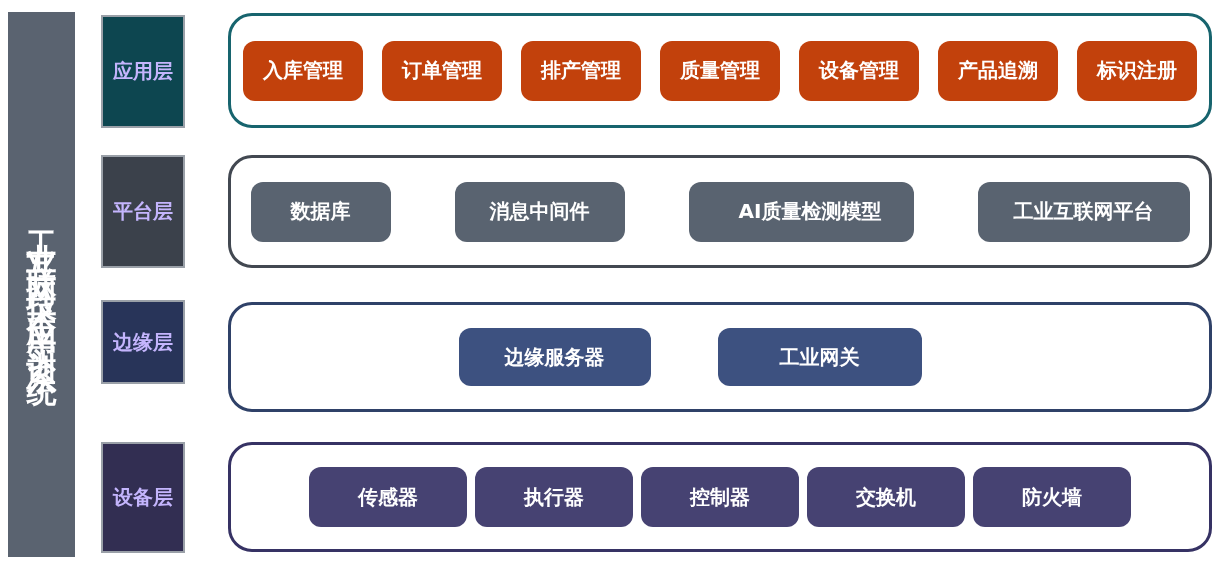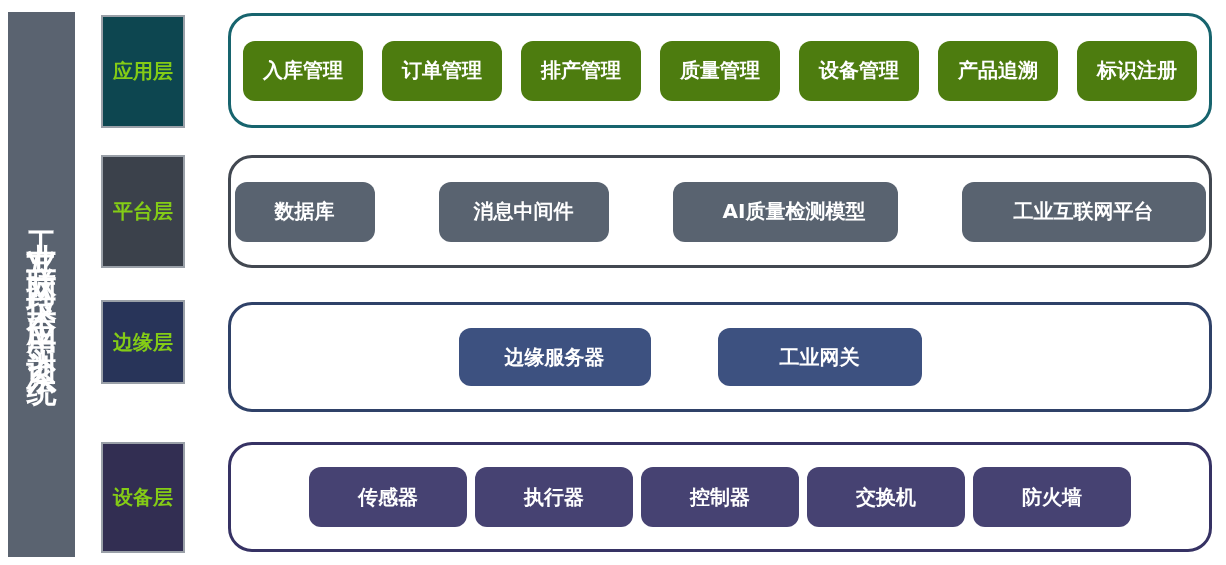--- a/index.html
+++ b/index.html
@@ -30,21 +30,21 @@
     line-height: 1;
   }
 
   
   .layer-label {
     position: absolute;
     left: 101px; width: 84px;
     border: 2px solid #9aa0a8;
     box-sizing: border-box;
     display: flex; align-items: center; justify-content: center;
-    color: #84cc16; font-weight: bold; font-size: 20px;
+    color: #c4b5fd; font-weight: bold; font-size: 20px;
   }
   .l1 { top: 15px;  height: 113px; background: #0d4650; }
   .l2 { top: 155px; height: 113px; background: #3b414b; }
   .l3 { top: 300px; height: 84px; background: #283459; }
   .l4 { top: 442px; height: 111px; background: #322e52; }
 
   
   .layer-box {
     position: absolute;
     left: 228px; width: 984px;
@@ -60,27 +60,27 @@
 
   
   .chip {
     box-sizing: border-box;
     height: 60px;
     border-radius: 12px;
     display: flex; align-items: center; justify-content: center;
     color: #ffffff; font-weight: bold; font-size: 20px;
     white-space: nowrap;
   }
-  .c1 .chip { background: #4d7c0f; width: 120px; }
+  .c1 .chip { background: #c2410c; width: 120px; }
   .c2 .chip { background: #596370; }
   .c3 .chip { background: #3d5180; height: 58px; }
   .c4 .chip { background: #464272; width: 158px; }
 
   .w140 { width: 140px; } .w170 { width: 170px; }
-  .w225 { width: 225px; padding-left: 18px; } .w212 { width: 244px; }
+  .w225 { width: 225px; padding-left: 18px; } .w212 { width: 212px; }
   .w192 { width: 192px; } .w183 { width: 204px; }
 </style>
 </head>
 <body>
 
 <div class="canvas">
 
   <div class="sidebar">
     <div class="sidebar-text">工业互联网技术应用实训系统</div>
   </div>

